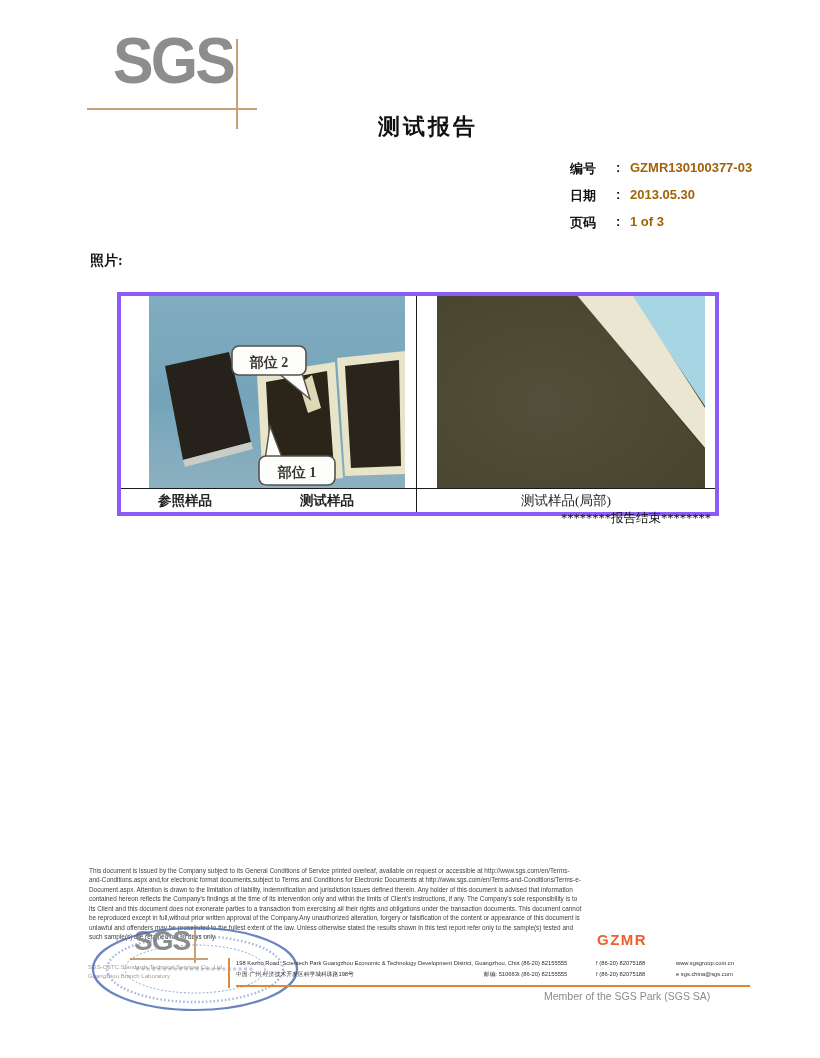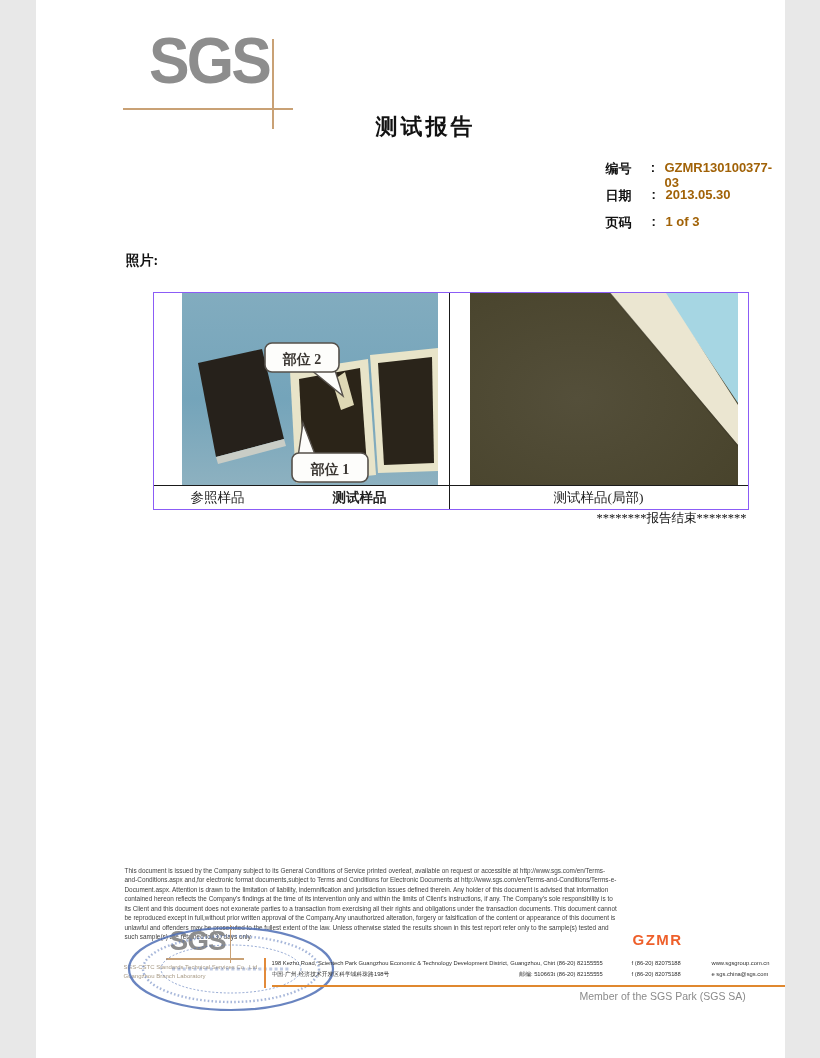--- a/index.html
+++ b/index.html
@@ -1,45 +1,45 @@
 <!DOCTYPE html>
 <html><head>
 <meta charset="utf-8">
 <style>
   html,body{margin:0;padding:0;background:#e8e8e8;}
-  .page{position:relative;width:749px;height:1058px;background:#ffffff;margin:0 auto;
+  .page{position:relative;width:820px;height:1058px;background:#ffffff;margin:0 auto;
         font-family:"Liberation Sans",sans-serif;overflow:hidden;}
   
   .logo-main{position:absolute;left:85px;top:35px;width:180px;height:98px;}
   .logo-main .sgs-text{position:absolute;left:28px;top:-6px;font-weight:bold;font-size:64px;
         line-height:64px;color:#8d8d8d;letter-spacing:-3px;transform:scaleX(.95);transform-origin:left;}
   .logo-main .hline{position:absolute;left:2px;top:73px;width:170px;height:2px;background:#c9a175;}
   .logo-main .vline{position:absolute;left:151px;top:4px;width:2px;height:90px;background:#c9a175;}
   
-  .title{position:absolute;left:340px;top:112px;width:160px;text-align:left;
+  .title{position:absolute;left:348px;top:112px;width:160px;text-align:center;
          font-family:"Liberation Serif","DejaVu Serif",serif;font-size:22px;font-weight:bold;letter-spacing:3px;color:#111;}
   
   .meta{position:absolute;left:570px;top:160px;}
   .meta-row{height:27px;display:flex;align-items:flex-start;}
   .meta-label{width:46px;font-family:"Liberation Serif","DejaVu Serif",serif;font-weight:bold;font-size:13px;color:#111;}
   .meta-colon{width:14px;font-weight:bold;font-size:13px;color:#111;}
   .meta-value{font-size:13px;font-weight:bold;color:#a16207;}
   
   .photo-label{position:absolute;left:84px;top:252px;font-family:"Liberation Serif","DejaVu Serif",serif;
          font-size:14px;font-weight:bold;color:#111;margin-left:6px;}
-  .photo-table{position:absolute;left:117px;top:292px;width:594px;border:1px solid #8b5cf6;display:flex;background:#fff;align-items:flex-end;}
+  .photo-table{position:absolute;left:117px;top:292px;width:594px;border:4px solid #8b5cf6;display:flex;background:#fff;align-items:flex-end;}
   .pcol{position:relative;}
   .pcol-left{width:295px;border-right:1px solid #1a1a1a;}
   .pcol-right{flex:1;}
   .photo-area{height:192px;position:relative;background:#fff;overflow:hidden;}
   .photo-area svg{position:absolute;top:0;}
   .caption{height:23px;border-top:1px solid #1a1a1a;font-family:"Liberation Serif","DejaVu Serif",serif;
          font-size:13.5px;color:#222;display:flex;align-items:center;}
   .caption-right{justify-content:center;}
-  .cap-ref{margin-left:37px;}
+  .cap-ref{margin-left:37px;font-weight:bold;}
   .cap-test{margin-left:88px;font-weight:bold;}
   .end-line{position:absolute;left:117px;top:510px;width:594px;text-align:right;
          font-family:"Liberation Serif","DejaVu Serif",serif;font-size:12.5px;color:#111;}
   
   .legal{position:absolute;left:89px;top:866px;width:662px;font-size:6.4px;line-height:9.45px;color:#3f3f3f;}
   .mini-logo{position:absolute;left:130px;top:930px;width:84px;height:40px;}
   .mini-logo .sgs-text{position:absolute;left:4px;top:-3px;font-weight:bold;font-size:28px;line-height:28px;
          color:#8d8d8d;letter-spacing:-1px;}
   .mini-logo .hline{position:absolute;left:0;top:28px;width:78px;height:1.5px;background:#c9a175;}
   .mini-logo .vline{position:absolute;left:64px;top:-5px;width:1.5px;height:38px;background:#c9a175;}

